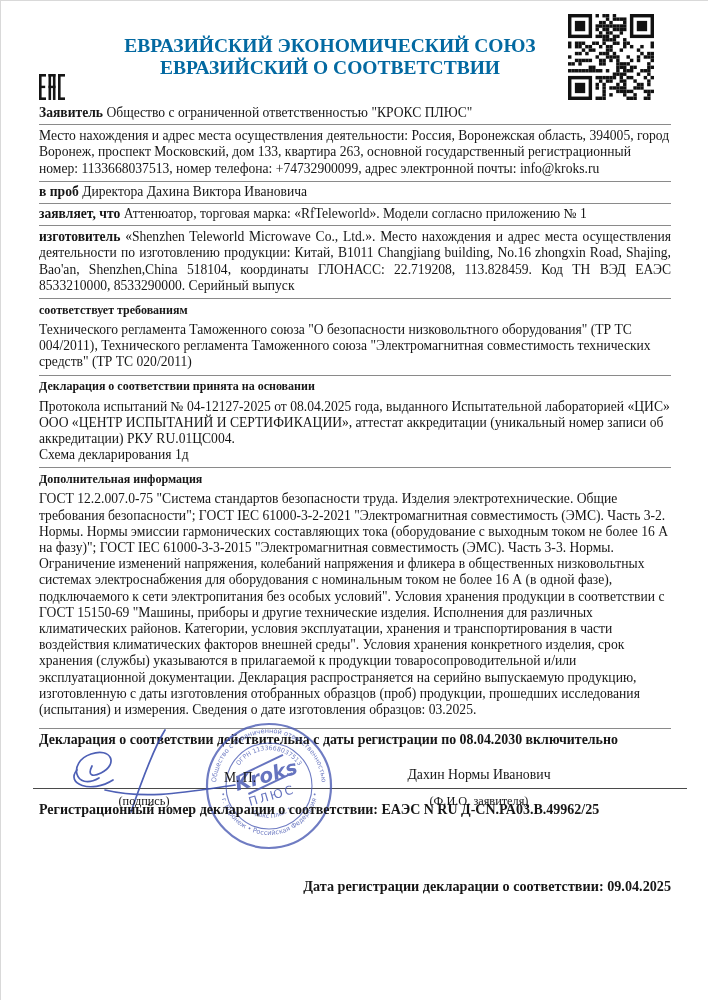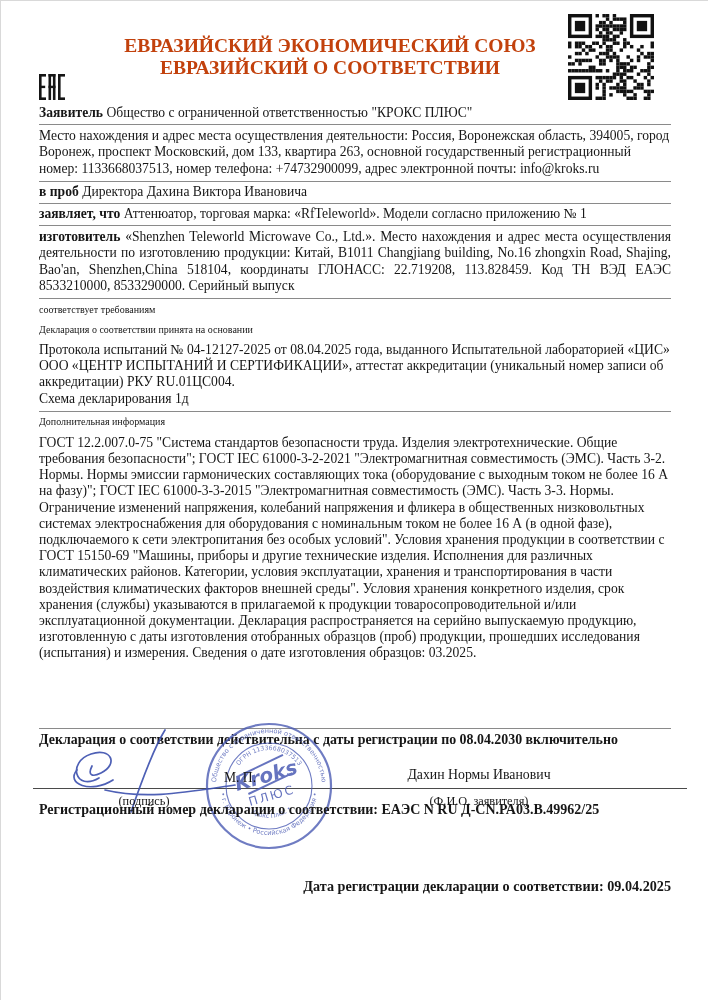--- a/index.html
+++ b/index.html
@@ -3,29 +3,29 @@
 <meta charset="utf-8">
 <style>
   html,body{margin:0;padding:0;background:#e8e8e8;}
   .page{
     position:relative;width:708px;height:1000px;background:#ffffff;
     font-family:"Liberation Serif",serif;color:#161616;overflow:hidden;
     border-left:1px solid #d9d9d9;border-top:1px solid #d9d9d9;
   }
   .content{position:absolute;left:38px;width:632px;top:0;}
   .doc-title{position:absolute;left:60px;right:110px;top:34px;text-align:center;
-    font-weight:bold;font-size:19.5px;line-height:22px;color:#c2410c;}
+    font-weight:bold;font-size:19.5px;line-height:22px;color:#0369a1;}
   .eac-logo{position:absolute;left:38px;top:71px;}
   .qr{position:absolute;left:567px;top:13px;}
   .row{font-size:13.6px;line-height:16.2px;padding:2px 0 3px 0;}
   .para{font-size:13.6px;line-height:16.2px;padding:3px 0 4px 0;}
   .jst{text-align:justify;}
   .bordered{border-bottom:1px solid #8a8a8a;}
   .lbl{font-weight:bold;}
-  .heading{font-weight:normal;font-size:10px;line-height:16.5px;padding:2.5px 0 1px 0;}
+  .heading{font-weight:bold;font-size:12px;line-height:16.5px;padding:2.5px 0 1px 0;}
   .abs{position:absolute;left:0;width:632px;}
   .validity{top:727px;border-top:1px solid #8a8a8a;font-weight:bold;
     font-size:13.9px;padding-top:3px;}
   .sig-block{top:747px;height:96px;}
   .sig-line{position:absolute;left:-6px;right:-16px;top:40px;border-top:1.2px solid #4a4a4a;}
   .sig-caption{position:absolute;left:40px;width:130px;top:46px;text-align:center;font-size:12.3px;}
   .mp{position:absolute;left:166px;width:70px;top:22px;font-size:13.6px;text-align:center;}
   .applicant-name{position:absolute;left:310px;width:260px;top:19px;text-align:center;font-size:13.8px;}
   .fio-caption{position:absolute;left:330px;width:220px;top:46px;text-align:center;font-size:12.3px;}
   .sig-svg{position:absolute;left:8px;top:-20px;}
@@ -306,20 +306,21 @@
       <span class="lbl">заявляет, что</span>
       <span>Аттенюатор, торговая марка: «RfTeleworld». Модели согласно приложению № 1</span>
     </div>
 
     <div class="para jst bordered">
       <span class="lbl">изготовитель</span>
       <span>«Shenzhen Teleworld Microwave Co., Ltd.». Место нахождения и адрес места осуществления деятельности по изготовлению продукции: Китай, B1011 Changjiang building, No.16 zhongxin Road, Shajing, Bao'an, Shenzhen,China 518104, координаты ГЛОНАСС: 22.719208, 113.828459. Код ТН ВЭД ЕАЭС 8533210000, 8533290000. Серийный выпуск</span>
     </div>
 
     <div class="heading">соответствует требованиям</div>
+    <div class="para bordered">Технического регламента Таможенного союза "О безопасности низковольтного оборудования" (ТР ТС 004/2011), Технического регламента Таможенного союза "Электромагнитная совместимость технических средств" (ТР ТС 020/2011)</div>
 
     <div class="heading">Декларация о соответствии принята на основании</div>
     <div class="para bordered">
       <div>Протокола испытаний № 04-12127-2025 от 08.04.2025 года, выданного Испытательной лабораторией «ЦИС» ООО «ЦЕНТР ИСПЫТАНИЙ И СЕРТИФИКАЦИИ», аттестат аккредитации (уникальный номер записи об аккредитации) РКУ RU.01ЦС004.</div>
       <div>Схема декларирования 1д</div>
     </div>
 
     <div class="heading">Дополнительная информация</div>
     <div class="para">ГОСТ 12.2.007.0-75 "Система стандартов безопасности труда. Изделия электротехнические. Общие требования безопасности"; ГОСТ IEC 61000-3-2-2021 "Электромагнитная совместимость (ЭМС). Часть 3-2. Нормы. Нормы эмиссии гармонических составляющих тока (оборудование с выходным током не более 16 А на фазу)"; ГОСТ IEC 61000-3-3-2015 "Электромагнитная совместимость (ЭМС). Часть 3-3. Нормы. Ограничение изменений напряжения, колебаний напряжения и фликера в общественных низковольтных системах электроснабжения для оборудования с номинальным током не более 16 А (в одной фазе), подключаемого к сети электропитания без особых условий". Условия хранения продукции в соответствии с ГОСТ 15150-69 "Машины, приборы и другие технические изделия. Исполнения для различных климатических районов. Категории, условия эксплуатации, хранения и транспортирования в части воздействия климатических факторов внешней среды". Условия хранения конкретного изделия, срок хранения (службы) указываются в прилагаемой к продукции товаросопроводительной и/или эксплуатационной документации. Декларация распространяется на серийно выпускаемую продукцию, изготовленную с даты изготовления отобранных образцов (проб) продукции, прошедших исследования (испытания) и измерения. Сведения о дате изготовления образцов: 03.2025.</div>
 

